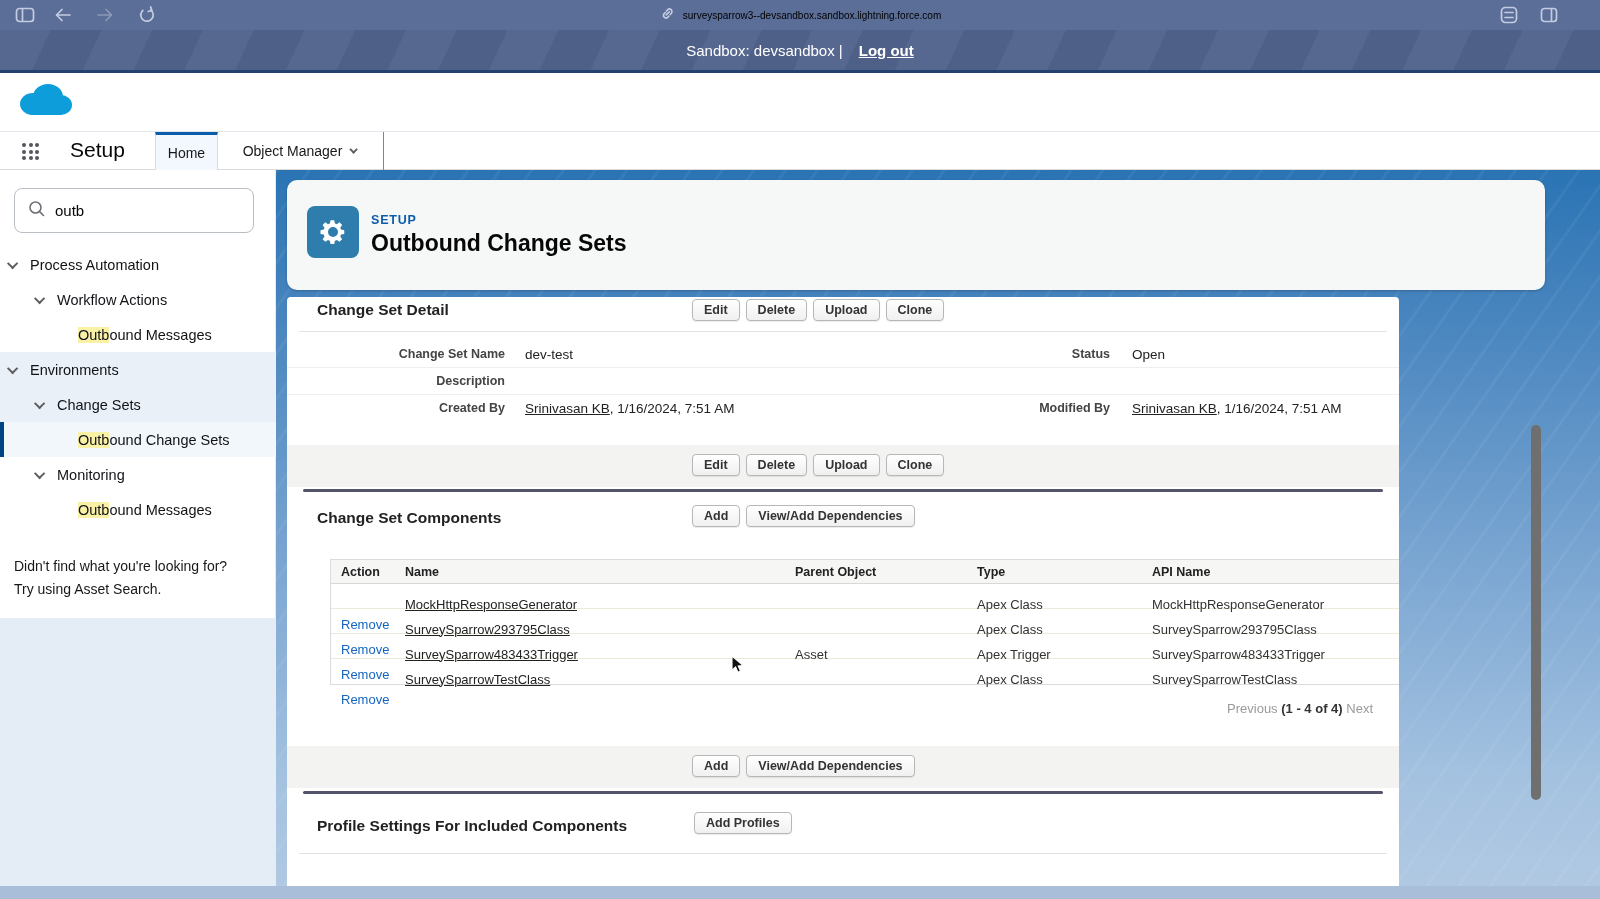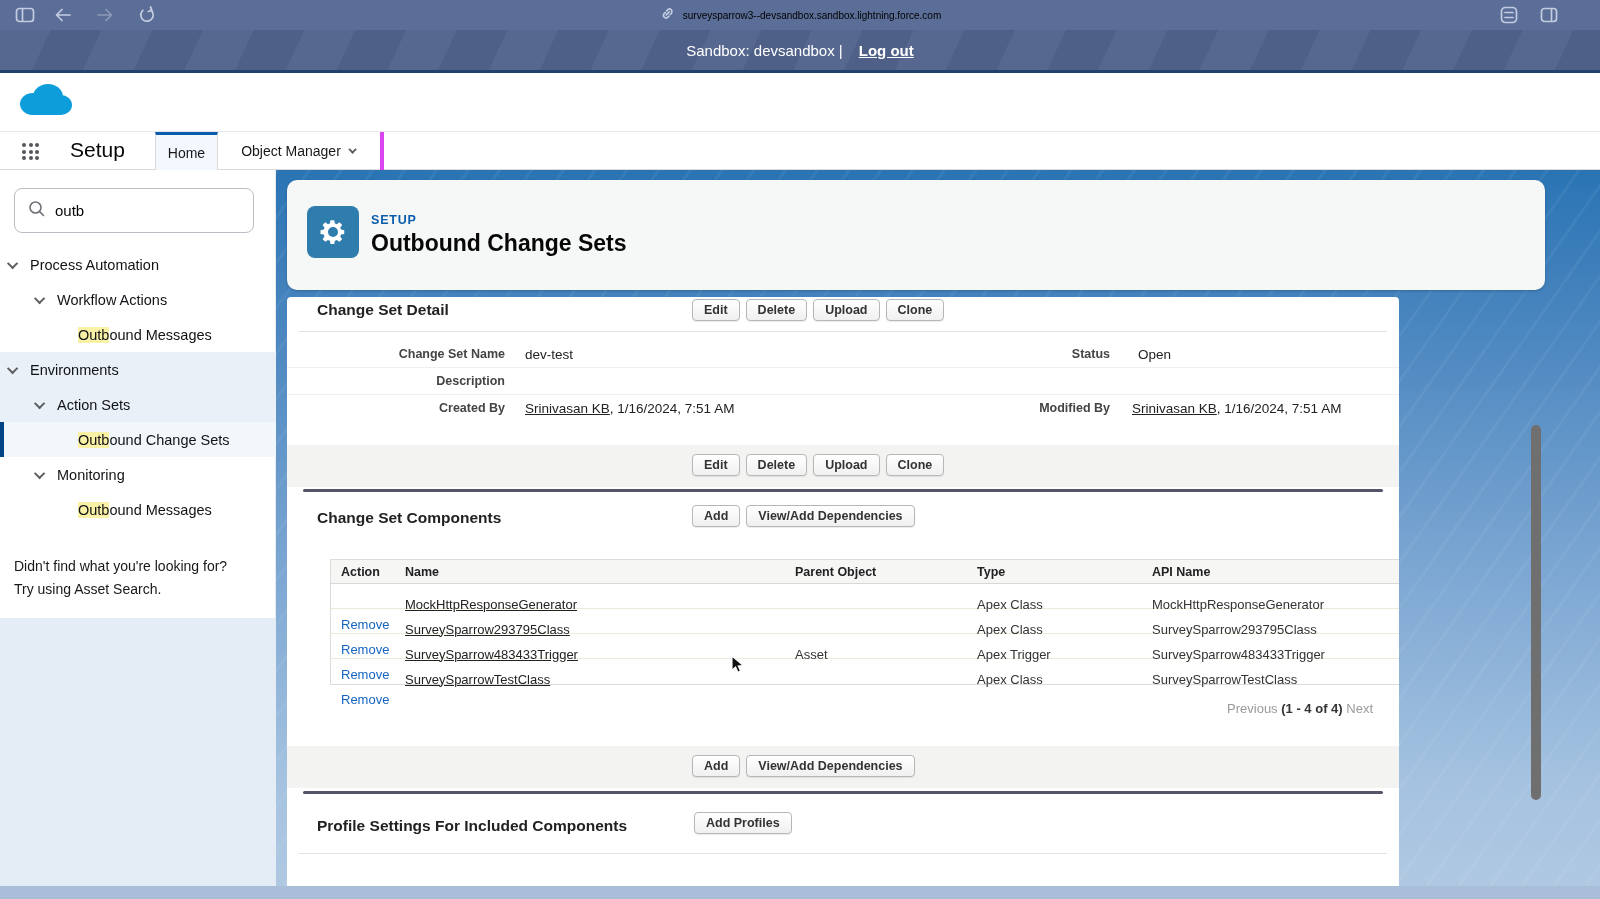--- a/index.html
+++ b/index.html
@@ -36,21 +36,21 @@
   .help-q { font-size:21px; font-weight:bold; color:#706e6b; }
   .avatar { position:absolute; left:1509px; top:81px; width:39px; height:39px; border-radius:50%; background:#c9def0; border:1px solid #d4dbe4; overflow:hidden; }
 
   
   .setup-nav { position:absolute; left:0; top:132px; width:1600px; height:38px; background:#fff; border-bottom:1px solid #dddbda; }
   .waffle { position:absolute; left:22px; top:11px; display:grid; grid-template-columns:repeat(3,4px); grid-template-rows:repeat(3,4px); gap:2.5px; cursor:pointer; }
   .waffle i { width:4px; height:4px; border-radius:50%; background:#54565b; }
   .setup-title { position:absolute; left:70px; top:0; height:38px; line-height:36px; font-size:21px; color:#080707; }
   .tab { position:absolute; top:0; height:38px; display:flex; align-items:center; justify-content:center; font-size:14px; color:#181818; cursor:pointer; }
   .tab-home { left:155px; width:63px; background:#f3f8fe; border-left:1px solid #dddbda; border-right:1px solid #dddbda; border-top:3px solid #0b5cab; }
-  .tab-om { left:218px; width:166px; border-right:4px solid #d946ef; gap:10px; }
+  .tab-om { left:218px; width:166px; border-right:1px solid #d946ef; gap:10px; }
   .chev { display:inline-block; width:8px; height:8px; border-left:2px solid #5e5e60; border-bottom:2px solid #5e5e60; transform:rotate(-45deg) translateY(-2px); }
   .chev-sm { width:6px; height:6px; }
 
   
   .sidebar { position:absolute; left:0; top:170px; width:276px; height:716px; background:#fff; border-right:1px solid #e6ebf2; }
   .quick-find { position:absolute; left:14px; top:18px; width:240px; height:45px; border:1px solid #b9bdc4; border-radius:8px; background:#fff; display:flex; align-items:center; padding-left:13px; gap:10px; }
   .quick-find input { border:none; outline:none; font-size:15px; color:#080707; width:170px; font-family:inherit; background:transparent; }
   .tree { position:absolute; left:0; top:77px; width:276px; }
   .srow { height:35px; display:flex; align-items:center; gap:12px; font-size:14.5px; color:#121316; cursor:pointer; }
   .lvl0 { padding-left:10px; } .lvl1 { padding-left:37px; } .lvl2 { padding-left:78px; }
@@ -265,21 +265,21 @@
       </div>
       <div class="srow lvl2">
         <span><span class="hl">Outb</span><span>ound Messages</span></span>
       </div>
       <div class="srow lvl0 groupbg">
         <i class="chev"></i>
         <span><span class="hl"></span><span>Environments</span></span>
       </div>
       <div class="srow lvl1 groupbg">
         <i class="chev"></i>
-        <span><span class="hl"></span><span>Action Sets</span></span>
+        <span><span class="hl"></span><span>Change Sets</span></span>
       </div>
       <div class="srow lvl2 selected">
         <span><span class="hl">Outb</span><span>ound Change Sets</span></span>
       </div>
       <div class="srow lvl1">
         <i class="chev"></i>
         <span><span class="hl"></span><span>Monitoring</span></span>
       </div>
       <div class="srow lvl2">
         <span><span class="hl">Outb</span><span>ound Messages</span></span>
@@ -312,21 +312,21 @@
         <button class="btn">Upload</button>
         <button class="btn">Clone</button>
       </div>
       <div class="light-div" style="top:34px;"></div>
 
       <div style="position:absolute; left:0; top:44px; right:0;">
         <div class="frow">
           <span class="flabel">Change Set Name</span>
           <span class="fvalue">dev-test</span>
           <span class="flabel-r">Status</span>
-          <span style="margin-left:8px">Open</span>
+          <span style="margin-left:2px">Open</span>
         </div>
         <div class="frow">
           <span class="flabel">Description</span>
           <span class="fvalue"></span>
         </div>
         <div class="frow" style="border-bottom:none;">
           <span class="flabel">Created By</span>
           <span class="fvalue"><a class="ulink">Srinivasan KB</a><span>, 1/16/2024, 7:51 AM</span></span>
           <span class="flabel-r">Modified By</span>
           <span style="margin-left:2px"><a class="ulink">Srinivasan KB</a><span>, 1/16/2024, 7:51 AM</span></span>

